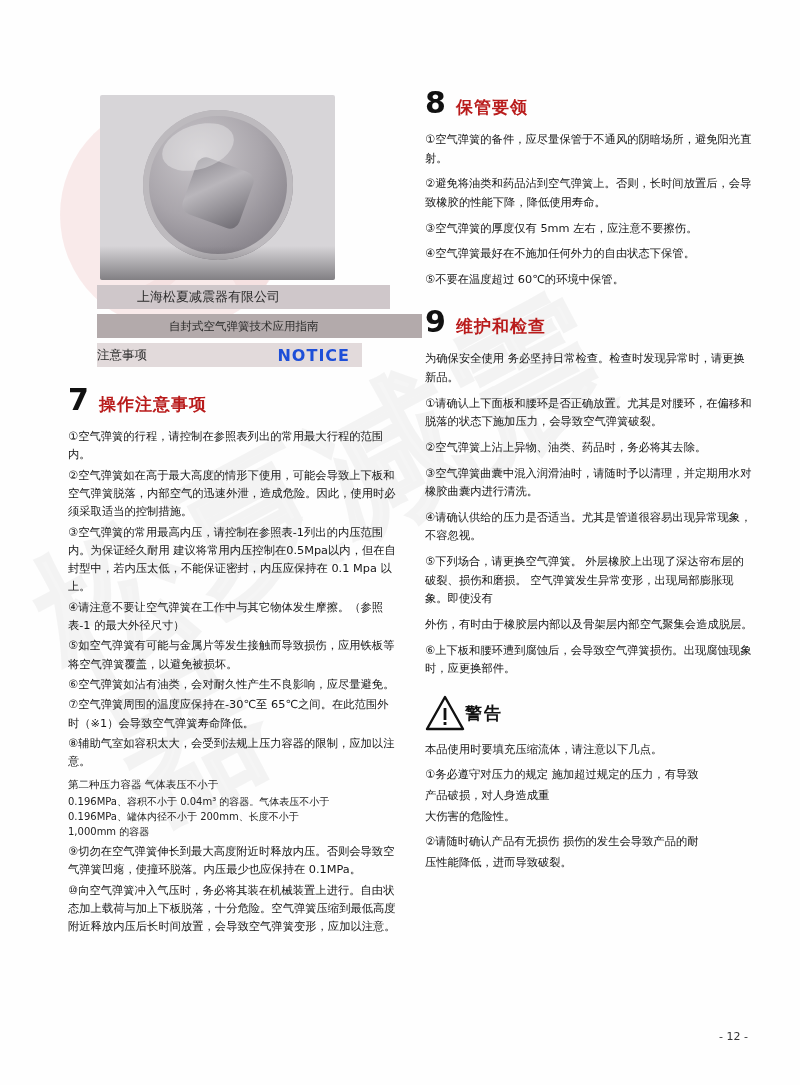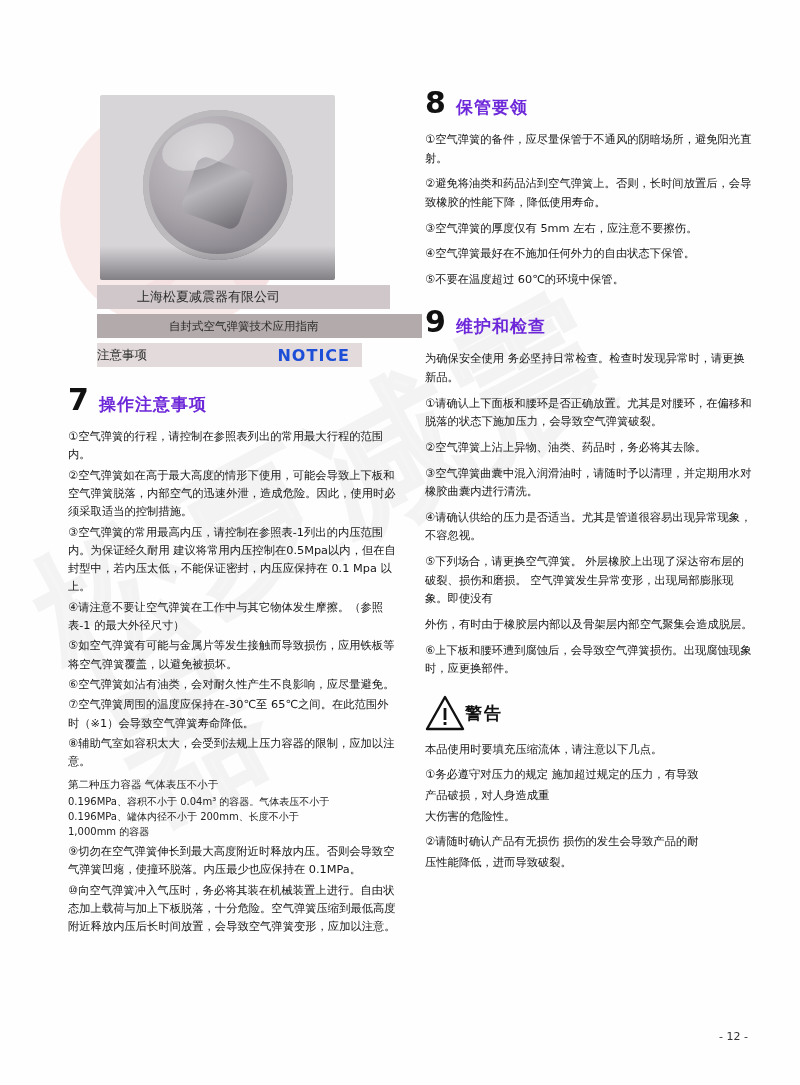--- a/index.html
+++ b/index.html
@@ -123,21 +123,21 @@
   .col-right{left:425px;width:330px;top:88px;}
 
   .sec-head{
     display:flex;align-items:baseline;gap:10px;
     margin:0 0 10px 0;
   }
   .sec-num{
     font-size:30px;font-weight:bold;color:#111;line-height:1;
   }
   .sec-title{
-    font-size:17px;font-weight:bold;color:#6d28d9;letter-spacing:1px;
+    font-size:17px;font-weight:bold;color:#b91c1c;letter-spacing:1px;
   }
   p{margin:0 0 2px 0;}
   .tight{line-height:1.62;}
 
   .small-note{
     font-size:10px;line-height:1.5;color:#222;
     margin:6px 0 4px 0;
   }
   .small-note .nt-title{
     display:block;text-align:left;font-size:10.5px;margin-bottom:1px;

